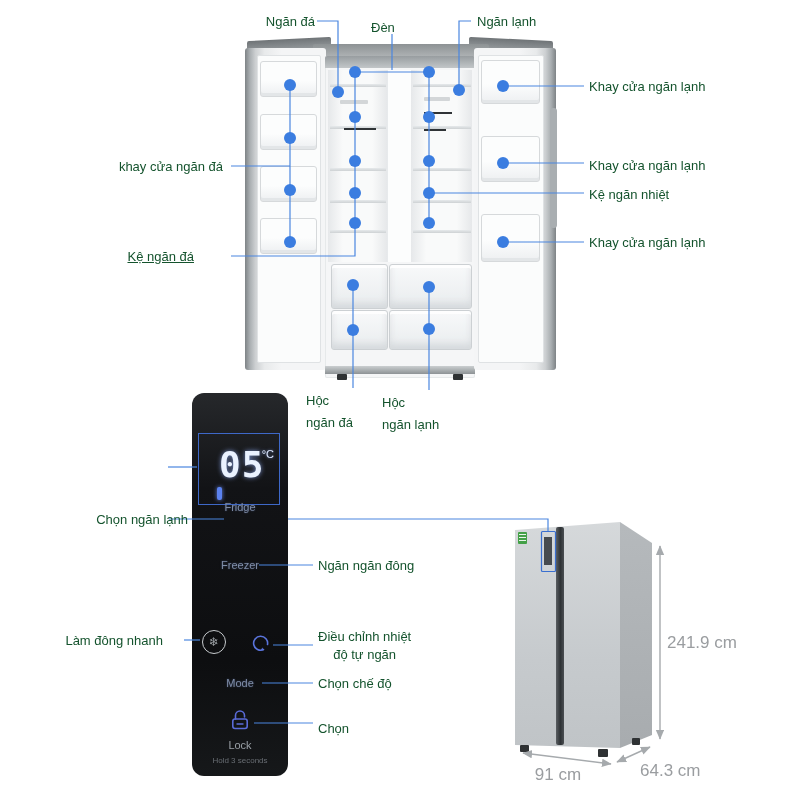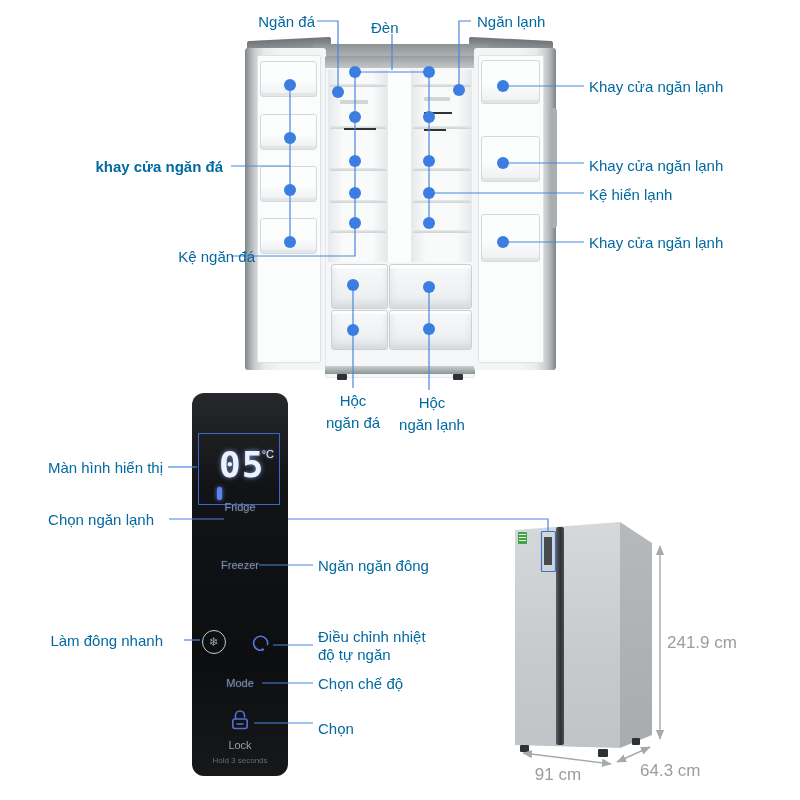--- a/index.html
+++ b/index.html
@@ -1,21 +1,21 @@
 <!DOCTYPE html>
 <html><head>
 <meta charset="utf-8">
 <style>
   html,body{margin:0;padding:0;background:#fff;}
   .stage{position:relative;width:800px;height:800px;background:#ffffff;overflow:hidden;
          font-family:"Liberation Sans","DejaVu Sans",sans-serif;}
   .abs{position:absolute;}
   
-  .lbl{position:absolute;font-size:15px;line-height:20px;color:#0369a1;white-space:nowrap;z-index:8;}
-  .ctr{text-align:center;white-space:normal;line-height:22px;}
+  .lbl{position:absolute;font-size:13px;line-height:20px;color:#14532d;white-space:nowrap;z-index:8;}
+  .ctr{white-space:normal;line-height:22px;}
   
   .slab{position:absolute;background:linear-gradient(180deg,#6f7477,#a2a7aa);border-radius:2px;z-index:1;}
   .doorL{position:absolute;left:245px;top:48px;width:81px;height:322px;border-radius:3px;z-index:2;
          background:linear-gradient(90deg,#7e8386 0%,#a9aeb1 6%,#cdd0d2 13%,#e8eaeb 24%,#f4f5f6 45%);}
   .doorR{position:absolute;left:474px;top:48px;width:82px;height:322px;border-radius:3px;z-index:2;
          background:linear-gradient(270deg,#7e8386 0%,#a9aeb1 6%,#cdd0d2 13%,#e8eaeb 24%,#f4f5f6 45%);}
   .doorInner{position:absolute;background:#fbfcfc;border:1px solid #dfe2e4;border-radius:2px;}
   .tray{position:absolute;border:1px solid #d6d9db;border-radius:3px;
         background:linear-gradient(180deg,#fcfdfd 55%,#edeff1);box-shadow:inset 0 -3px 0 #e3e6e8;}
   .cab{position:absolute;left:325px;top:56px;width:150px;height:322px;background:#f5f6f7;
@@ -216,42 +216,41 @@
       <path d="M660 546 V739" marker-start="url(#ah)" marker-end="url(#ah)"></path>
       <path d="M523 753 L611 764" marker-start="url(#ah)" marker-end="url(#ah)"></path>
       <path d="M617 762 L650 747" marker-start="url(#ah)" marker-end="url(#ah)"></path>
     </g>
   </svg>
 
   <span class="lbl" style="right:485px;top:12px;">Ngăn đá</span>
   <span class="lbl" style="left:371px;top:18px;">Đèn</span>
   <span class="lbl" style="left:477px;top:12px;">Ngăn lạnh</span>
 
-  <span class="lbl" style="right:577px;top:157px;font-weight:bold;">khay cửa ngăn đá</span>
-  <span class="lbl" style="right:545px;top:247px;">Kệ ngăn đá</span>
+  <span class="lbl" style="right:577px;top:157px;">khay cửa ngăn đá</span>
+  <span class="lbl" style="right:606px;top:247px;text-decoration:underline;">Kệ ngăn đá</span>
 
   <span class="lbl" style="left:589px;top:77px;">Khay cửa ngăn lạnh</span>
   <span class="lbl" style="left:589px;top:156px;">Khay cửa ngăn lạnh</span>
-  <span class="lbl" style="left:589px;top:185px;">Kệ hiển lạnh</span>
+  <span class="lbl" style="left:589px;top:185px;">Kệ ngăn nhiệt</span>
   <span class="lbl" style="left:589px;top:233px;">Khay cửa ngăn lạnh</span>
 
   <div class="lbl ctr" style="left:306px;top:390px;width:94px;">
     <span>Hộc</span><br>
     <span>ngăn đá</span>
   </div>
   <div class="lbl ctr" style="left:382px;top:392px;width:100px;">
     <span>Hộc</span><br>
     <span>ngăn lạnh</span>
   </div>
 
-  <span class="lbl" style="right:637px;top:458px;">Màn hình hiển thị</span>
-  <span class="lbl" style="right:646px;top:510px;">Chọn ngăn lạnh</span>
+  <span class="lbl" style="right:612px;top:510px;">Chọn ngăn lạnh</span>
   <span class="lbl" style="right:637px;top:631px;">Làm đông nhanh</span>
   <span class="lbl" style="left:318px;top:556px;">Ngăn ngăn đông</span>
-  <div class="lbl" style="left:318px;top:628px;line-height:18px;">
+  <div class="lbl" style="left:318px;top:628px;line-height:18px;text-align:center;">
     <span>Điều chỉnh nhiệt</span><br>
     <span>độ tự ngăn</span>
   </div>
   <span class="lbl" style="left:318px;top:674px;">Chọn chế độ</span>
   <span class="lbl" style="left:318px;top:719px;">Chọn</span>
 
   <span class="dim" style="left:667px;top:633px;">241.9 cm</span>
   <span class="dim" style="left:528px;top:765px;width:60px;text-align:center;">91 cm</span>
   <span class="dim" style="left:640px;top:761px;">64.3 cm</span>
 

